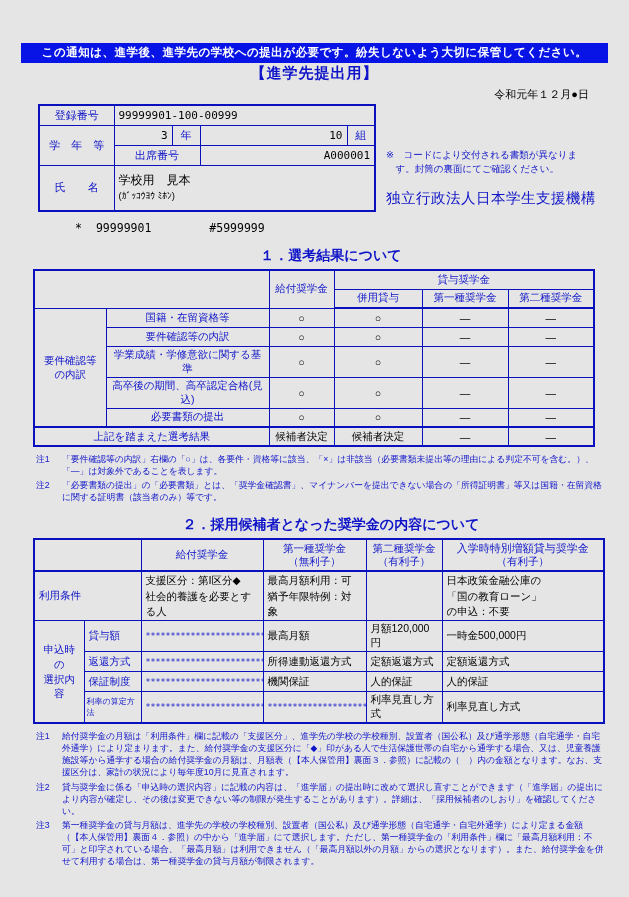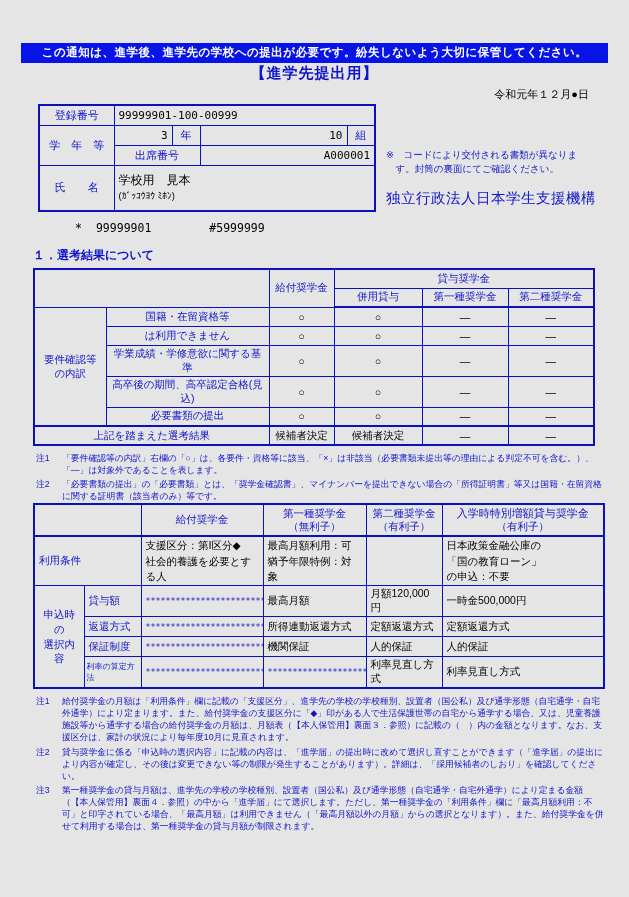--- a/index.html
+++ b/index.html
@@ -31,21 +31,21 @@
   .code-line{margin:9px 0 0 37px;font-family:"DejaVu Sans Mono",monospace;font-size:11.5px;display:flex;}
   .code-line .c1{margin-left:14px;}
   .code-line .c2{margin-left:58px;}
 
   .right-col{margin-left:12px;width:232px;padding-top:38px;}
   .doc-code{font-size:15px;font-weight:bold;color:var(--blue);letter-spacing:0.5px;}
   .doc-code .val{color:#000;margin-left:1px;}
   .doc-note{margin-top:6px;font-size:9.5px;color:var(--blue);white-space:pre-line;line-height:1.5;}
   .agency{margin-top:12px;font-family:"Liberation Serif","DejaVu Serif",serif;font-size:14.5px;color:var(--blue);letter-spacing:0.5px;white-space:nowrap;}
 
-  .section-heading{color:var(--blue);font-weight:bold;font-size:12px;margin:12px 0 4px 33px;}
+  .section-heading{color:var(--blue);font-weight:bold;font-size:14px;margin:12px 0 4px 33px;text-align:center;}
 
   table.s1{border-collapse:collapse;margin-left:33px;table-layout:fixed;width:560px;border:2px solid var(--blue-b);}
   table.s1 td{border:1px solid var(--blue-b);font-size:10.5px;height:19px;text-align:center;padding:1px 2px;overflow:hidden;}
   table.s1 td.hdr{color:var(--blue);}
   table.s1 tr.hdr-bottom td{border-bottom-width:2px;}
   table.s1 td.group{color:var(--blue);white-space:pre-line;line-height:1.4;}
   table.s1 td.crit{color:var(--blue);}
   table.s1 td.dash{border-left:1px dashed #8a97e0;}
   table.s1 tr.result td{border-top:2px solid var(--blue-b);}
   table.s1 tr.result td.rlabel{color:var(--blue);}
@@ -152,21 +152,21 @@
     <tr>
       <td class="group" rowspan="5">要件確認等
 の内訳</td>
       <td class="crit">国籍・在留資格等</td>
       <td>○</td>
       <td>○</td>
       <td class="dash">―</td>
       <td class="dash">―</td>
     </tr>
     <tr>
-      <td class="crit">は利用できません</td>
+      <td class="crit">要件確認等の内訳</td>
       <td>○</td>
       <td>○</td>
       <td class="dash">―</td>
       <td class="dash">―</td>
     </tr>
     <tr>
       <td class="crit">学業成績・学修意欲に関する基準</td>
       <td>○</td>
       <td>○</td>
       <td class="dash">―</td>
@@ -200,20 +200,21 @@
     <div class="note-row">
       <span class="note-tag">注1</span>
       <span class="note-text">「要件確認等の内訳」右欄の「○」は、各要件・資格等に該当、「×」は非該当（必要書類未提出等の理由による判定不可を含む。）、「―」は対象外であることを表します。</span>
     </div>
     <div class="note-row">
       <span class="note-tag">注2</span>
       <span class="note-text">「必要書類の提出」の「必要書類」とは、「奨学金確認書」、マイナンバーを提出できない場合の「所得証明書」等又は国籍・在留資格に関する証明書（該当者のみ）等です。</span>
     </div>
   </div>
 
+  <div class="section-heading">２．採用候補者となった奨学金の内容について</div>
 
   <table class="s2">
     <colgroup>
         <col style="width:50px">
         <col style="width:57px">
         <col style="width:122px">
         <col style="width:103px">
         <col style="width:76px">
         <col style="width:162px">
       </colgroup>

